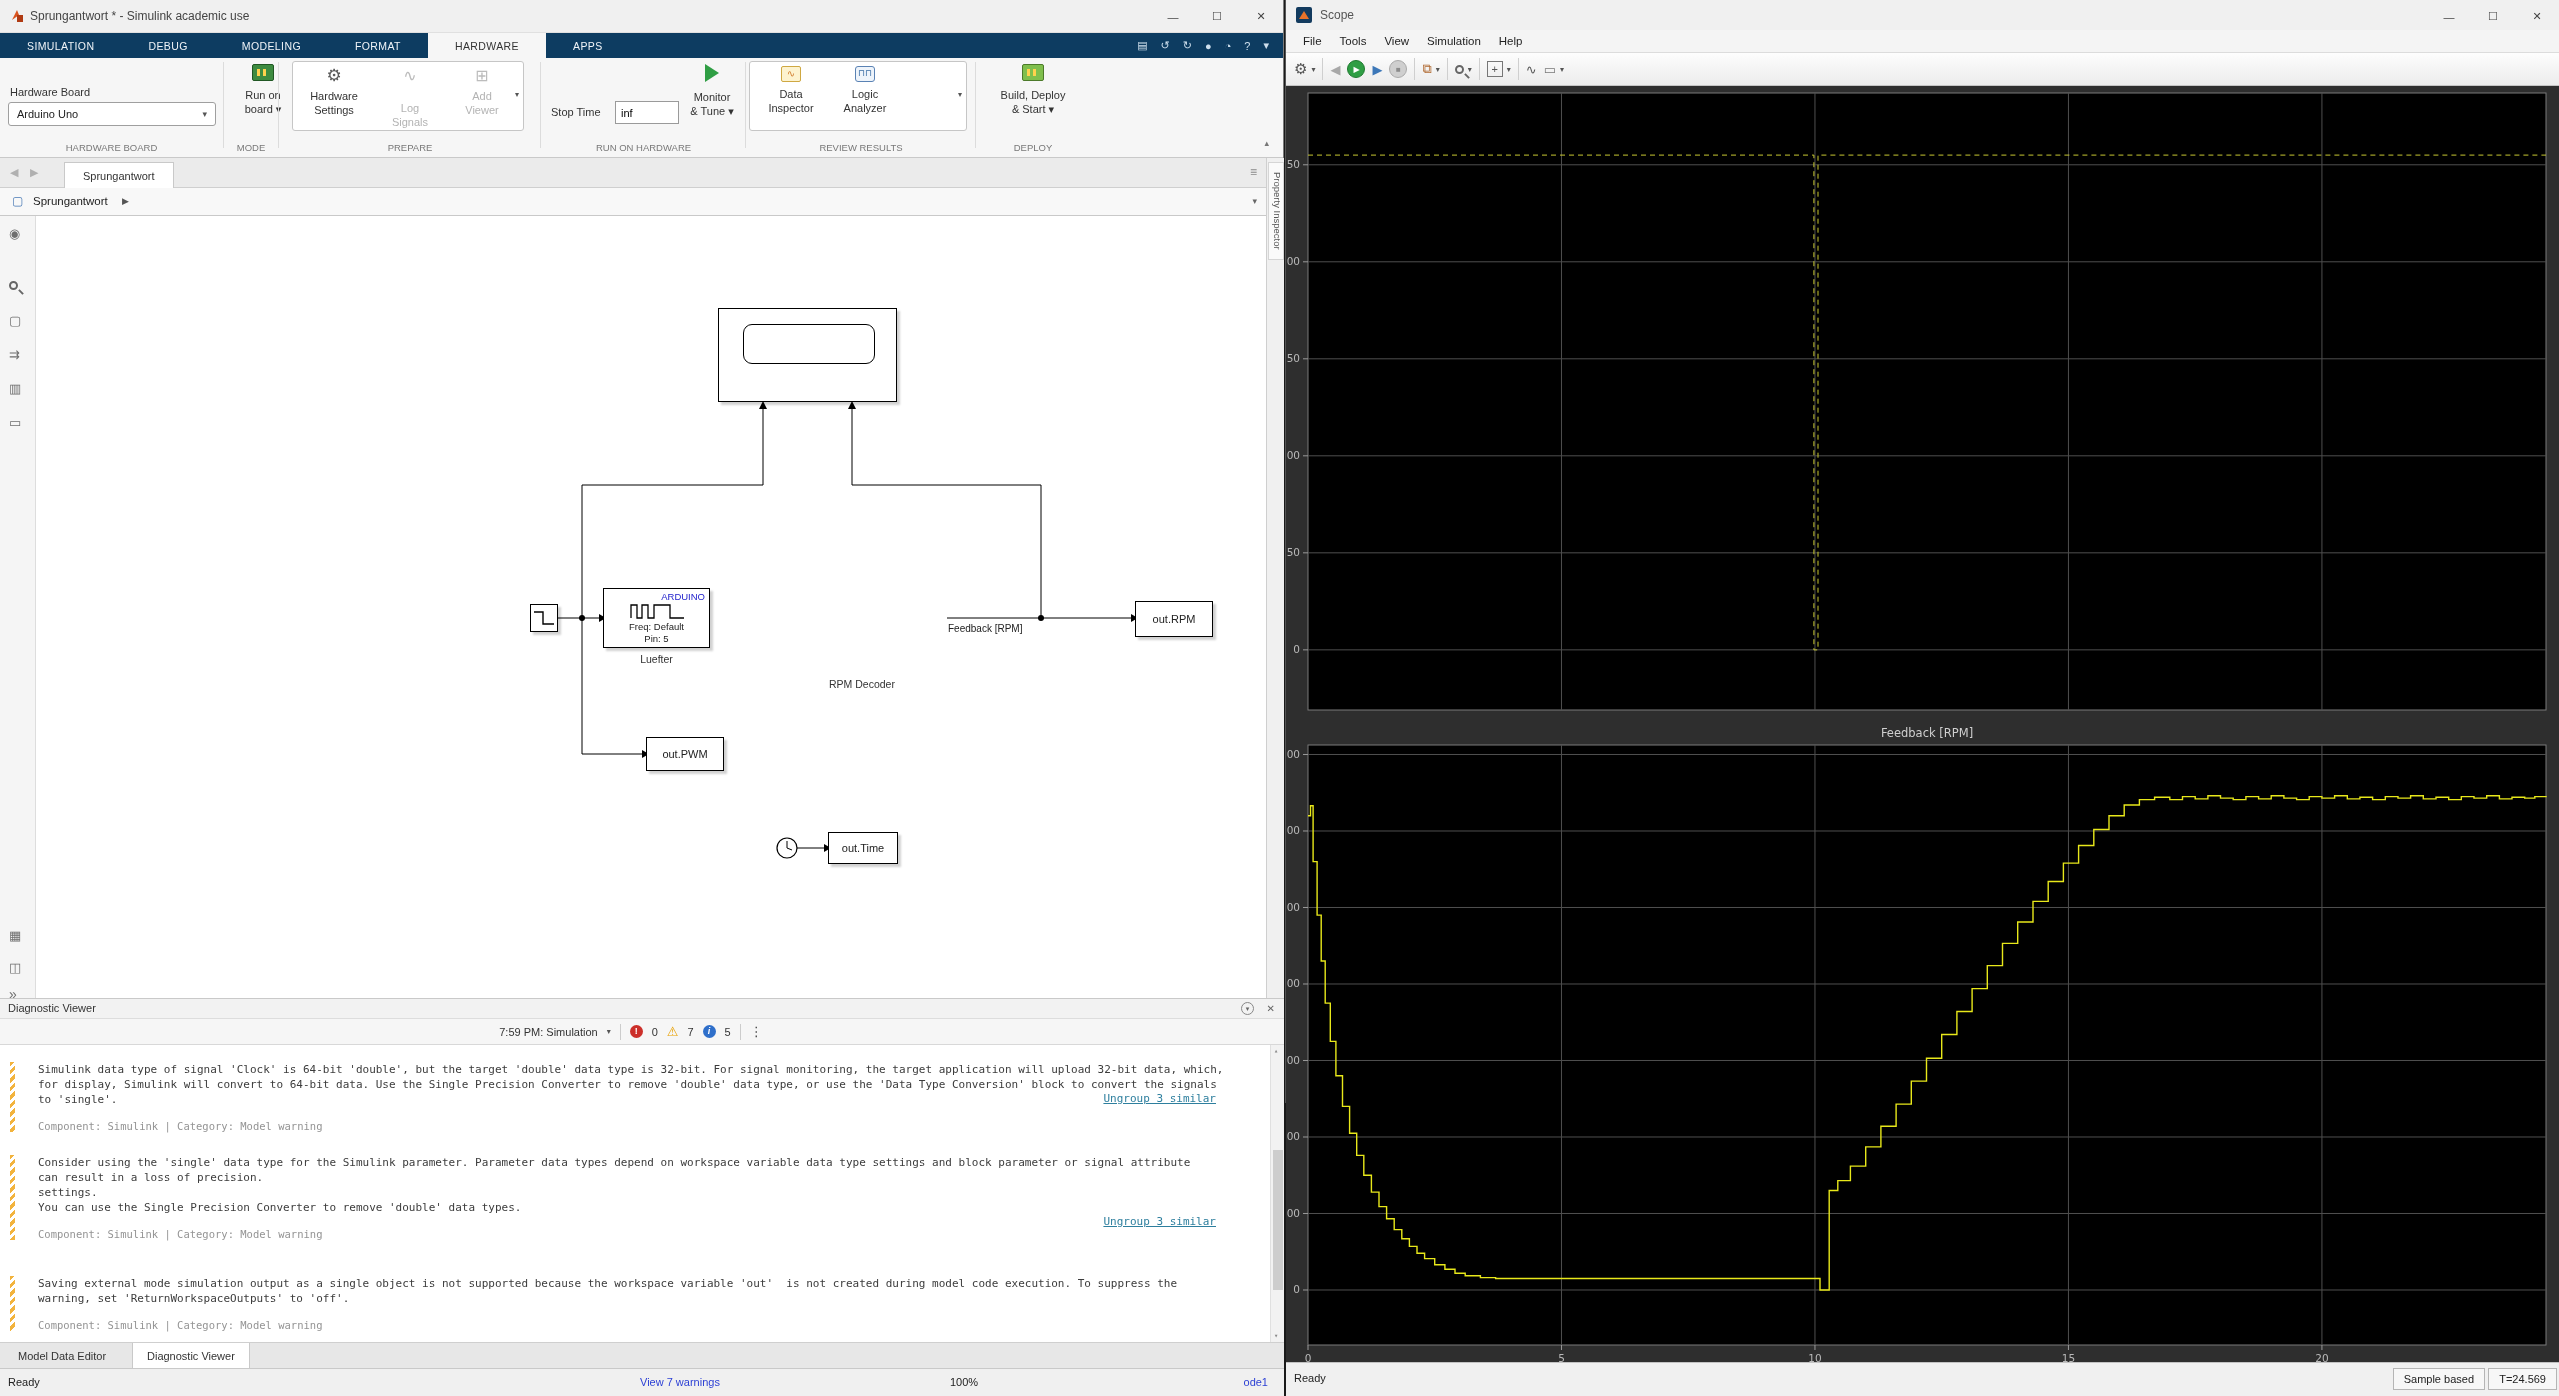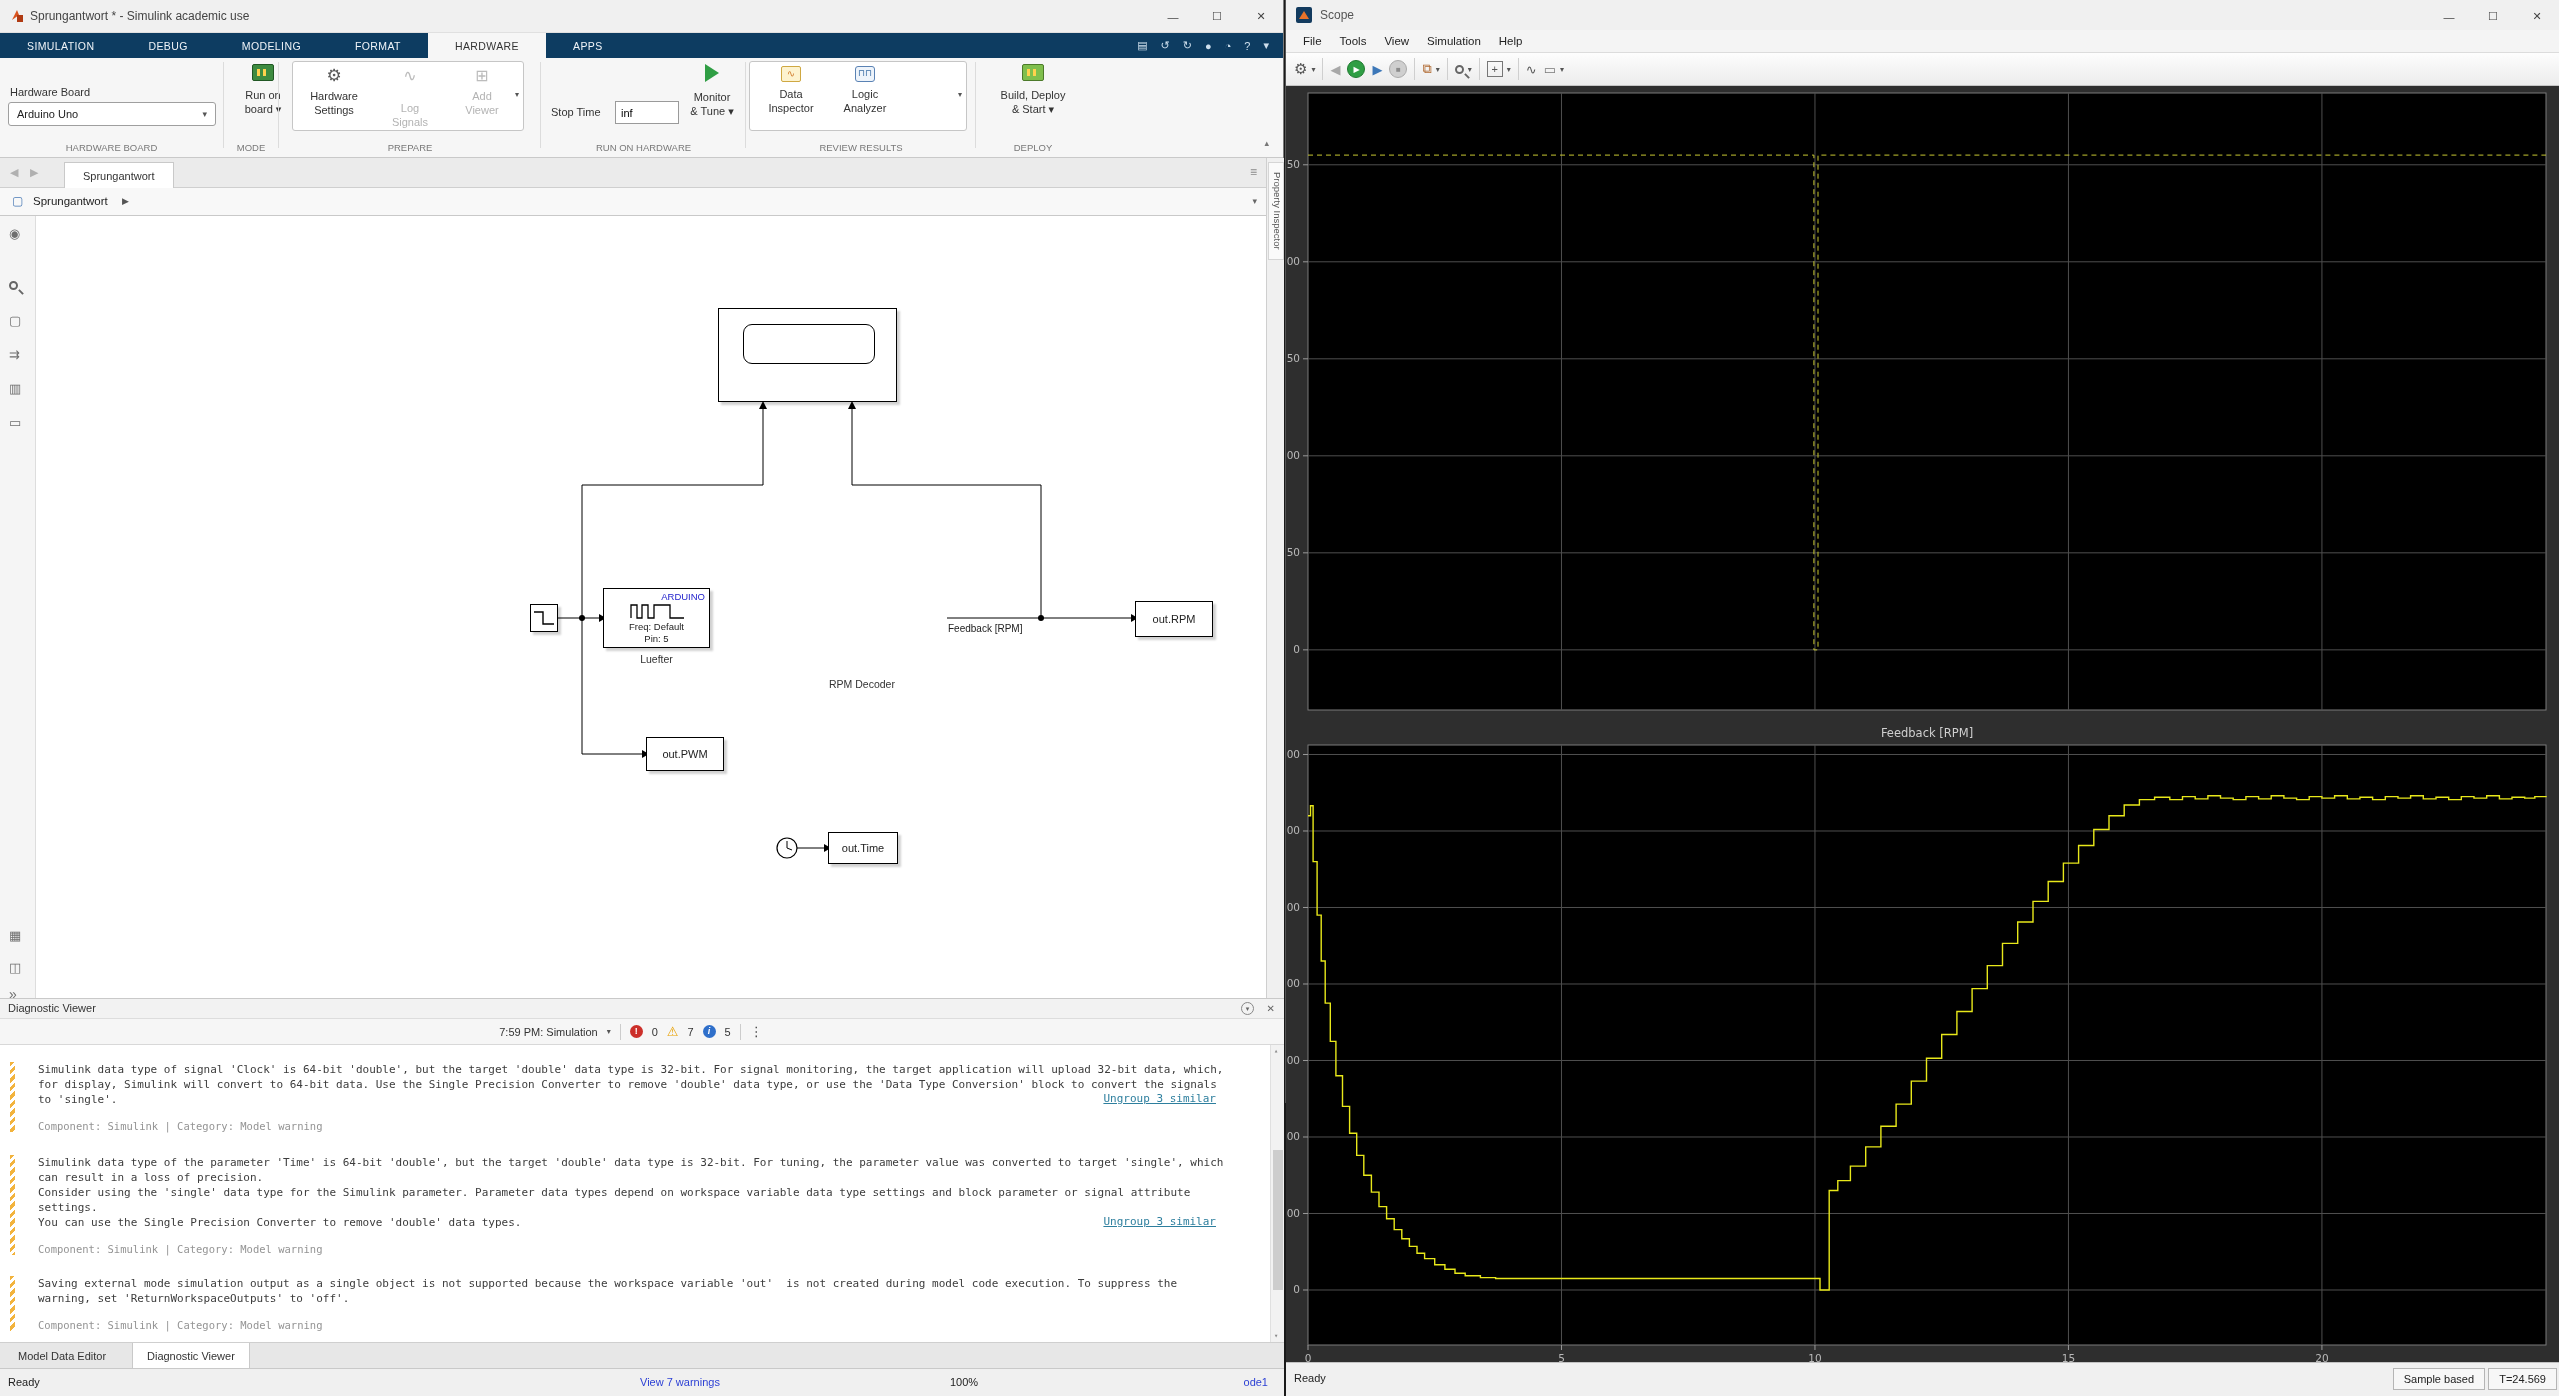--- a/index.html
+++ b/index.html
@@ -342,23 +342,22 @@
     </div>
     <div class="dv-content abs">
       <div class="warnblk" style="top:17px">
         <div class="dv-line">Simulink data type of signal 'Clock' is 64-bit 'double', but the target 'double' data type is 32-bit. For signal monitoring, the target application will upload 32-bit data, which,</div>
         <div class="dv-line">for display, Simulink will convert to 64-bit data. Use the Single Precision Converter to remove 'double' data type, or use the 'Data Type Conversion' block to convert the signals</div>
         <div class="dv-line">to 'single'.</div>
         <span class="dv-link" style="top:30px">Ungroup 3 similar</span>
         <div class="dv-meta">Component: Simulink | Category: Model warning</div>
       </div>
       <div class="warnblk" style="top:110px">
-        <div class="dv-line">Simulink data type of the parameter 'Time' is 64-bit 'double', but the target 'double' data type is 32-bit. For tuning, the parameter value was converted to target 'single', which</div>
+        <div class="dv-line">Consider using the 'single' data type for the Simulink parameter. Parameter data types depend on workspace variable data type settings and block parameter or signal attribute</div>
         <div class="dv-line">can result in a loss of precision.</div>
-        <div class="dv-line">Consider using the 'single' data type for the Simulink parameter. Parameter data types depend on workspace variable data type settings and block parameter or signal attribute</div>
         <div class="dv-line">settings.</div>
         <div class="dv-line">You can use the Single Precision Converter to remove 'double' data types.</div>
         <span class="dv-link" style="top:60px">Ungroup 3 similar</span>
         <div class="dv-meta">Component: Simulink | Category: Model warning</div>
       </div>
       <div class="warnblk" style="top:231px">
         <div class="dv-line">Saving external mode simulation output as a single object is not supported because the workspace variable 'out'  is not created during model code execution. To suppress the</div>
         <div class="dv-line">warning, set 'ReturnWorkspaceOutputs' to 'off'.</div>
         <div class="dv-meta">Component: Simulink | Category: Model warning</div>
       </div>

